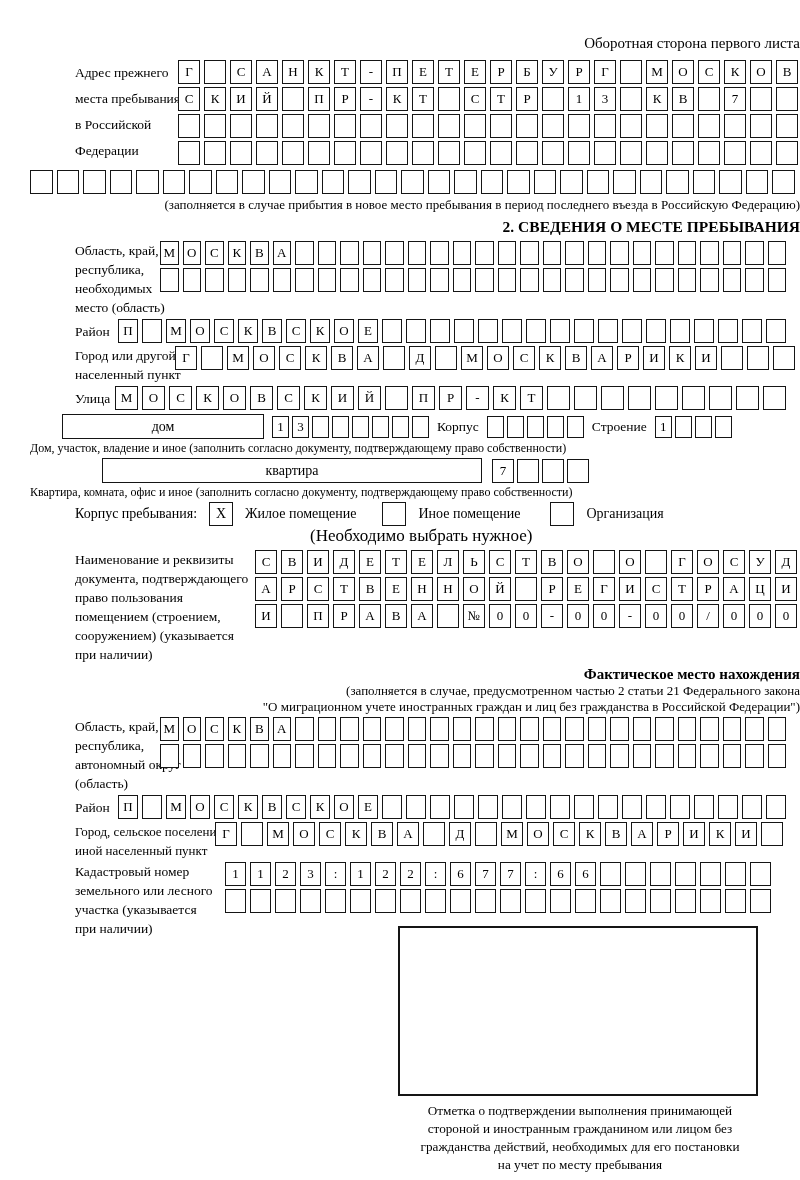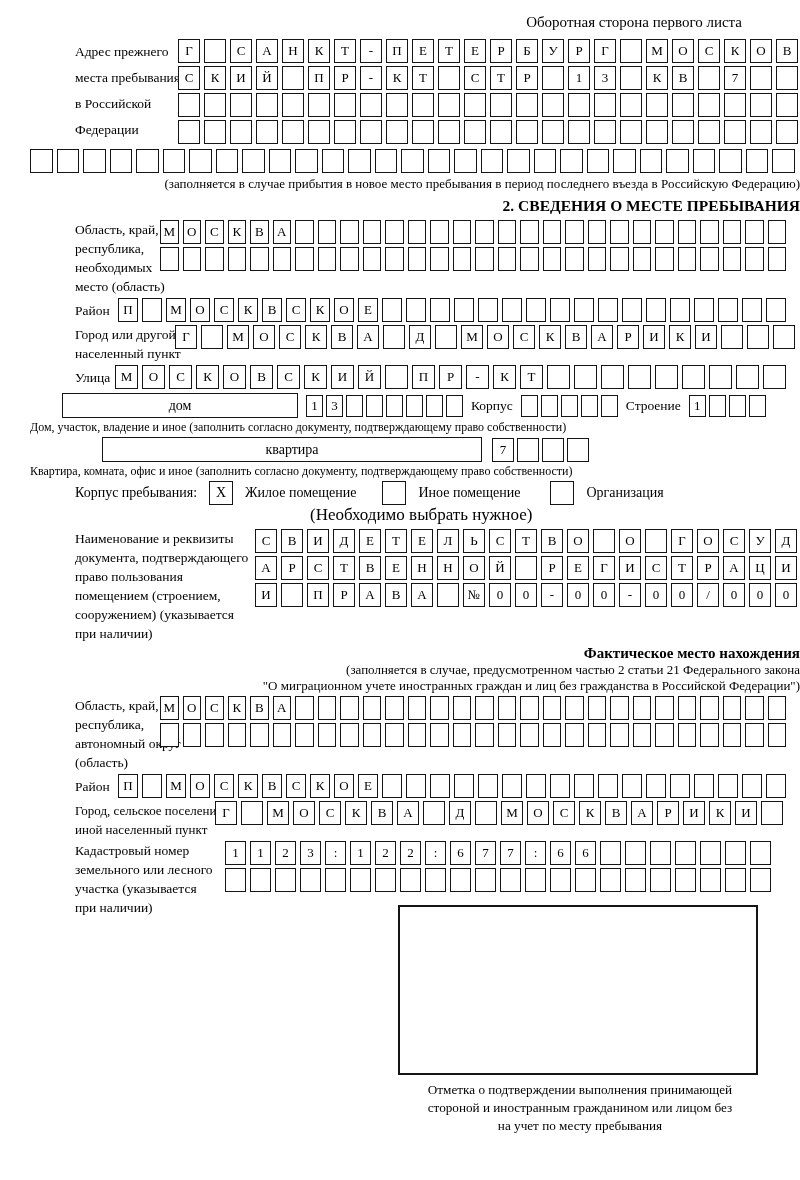--- a/index.html
+++ b/index.html
@@ -1,21 +1,21 @@
 <!DOCTYPE html>
 <html><head>
 <meta charset="utf-8">
 <style>
   * { margin:0; padding:0; box-sizing:border-box; }
   html,body { background:#fff; }
   body { width:800px; height:1180px; font-family:"Liberation Serif","DejaVu Serif",serif; color:#000; overflow:hidden; }
   .page { position:relative; width:800px; height:1180px; padding-top:14px; overflow:hidden; }
   .center { text-align:right; }
   .bold { font-weight:bold; }
-  .header-note { text-align:right; padding-right:58px; font-size:15px; }
+  .header-note { text-align:right; font-size:15px;margin-top:21px; }
   .block { display:flex; align-items:flex-start; }
   .lbl { flex:0 0 auto; font-size:13.5px; line-height:19px; white-space:nowrap; }
   .lbl .lbl-line { height:19px; }
   .lbl.tall .lbl-line { height:26px; line-height:26px; }
   .rows { display:flex; flex-direction:column; }
   .rows .cells { margin-bottom:3px; }
   .cells { display:flex; gap:4px; flex:0 0 auto; }
   .cell { flex:0 0 auto; height:24px; border:1.6px solid #151515; display:flex; align-items:center; justify-content:center; font-size:13px; background:#fff; }
   .cw22 .cell { width:22px; }
   .cw22h .cell { width:22.5px; }
@@ -361,21 +361,21 @@
         <span class="cell"></span>
         <span class="cell"></span>
         <span class="cell"></span>
         <span class="cell"></span>
         <span class="cell"></span>
         <span class="cell"></span>
       </div>
   </div>
 
   <div class="dom-row ml62 m3">
-    <div class="widebox" style="width:236px;">дом</div>
+    <div class="widebox" style="width:202px;">дом</div>
     <div class="cells cw17">
         <span class="cell">1</span>
         <span class="cell">3</span>
         <span class="cell"></span>
         <span class="cell"></span>
         <span class="cell"></span>
         <span class="cell"></span>
         <span class="cell"></span>
         <span class="cell"></span>
       </div>
@@ -697,16 +697,17 @@
           <span class="cell"></span>
           <span class="cell"></span>
         </div>
     </div>
   </div>
 
   <div class="stamp-box"></div>
   <div class="stamp-caption">
     <div>Отметка о подтверждении выполнения принимающей</div>
     <div>стороной и иностранным гражданином или лицом без</div>
+    <div>гражданства действий, необходимых для его постановки</div>
     <div>на учет по месту пребывания</div>
   </div>
 
 </div>
 
 </body></html>

